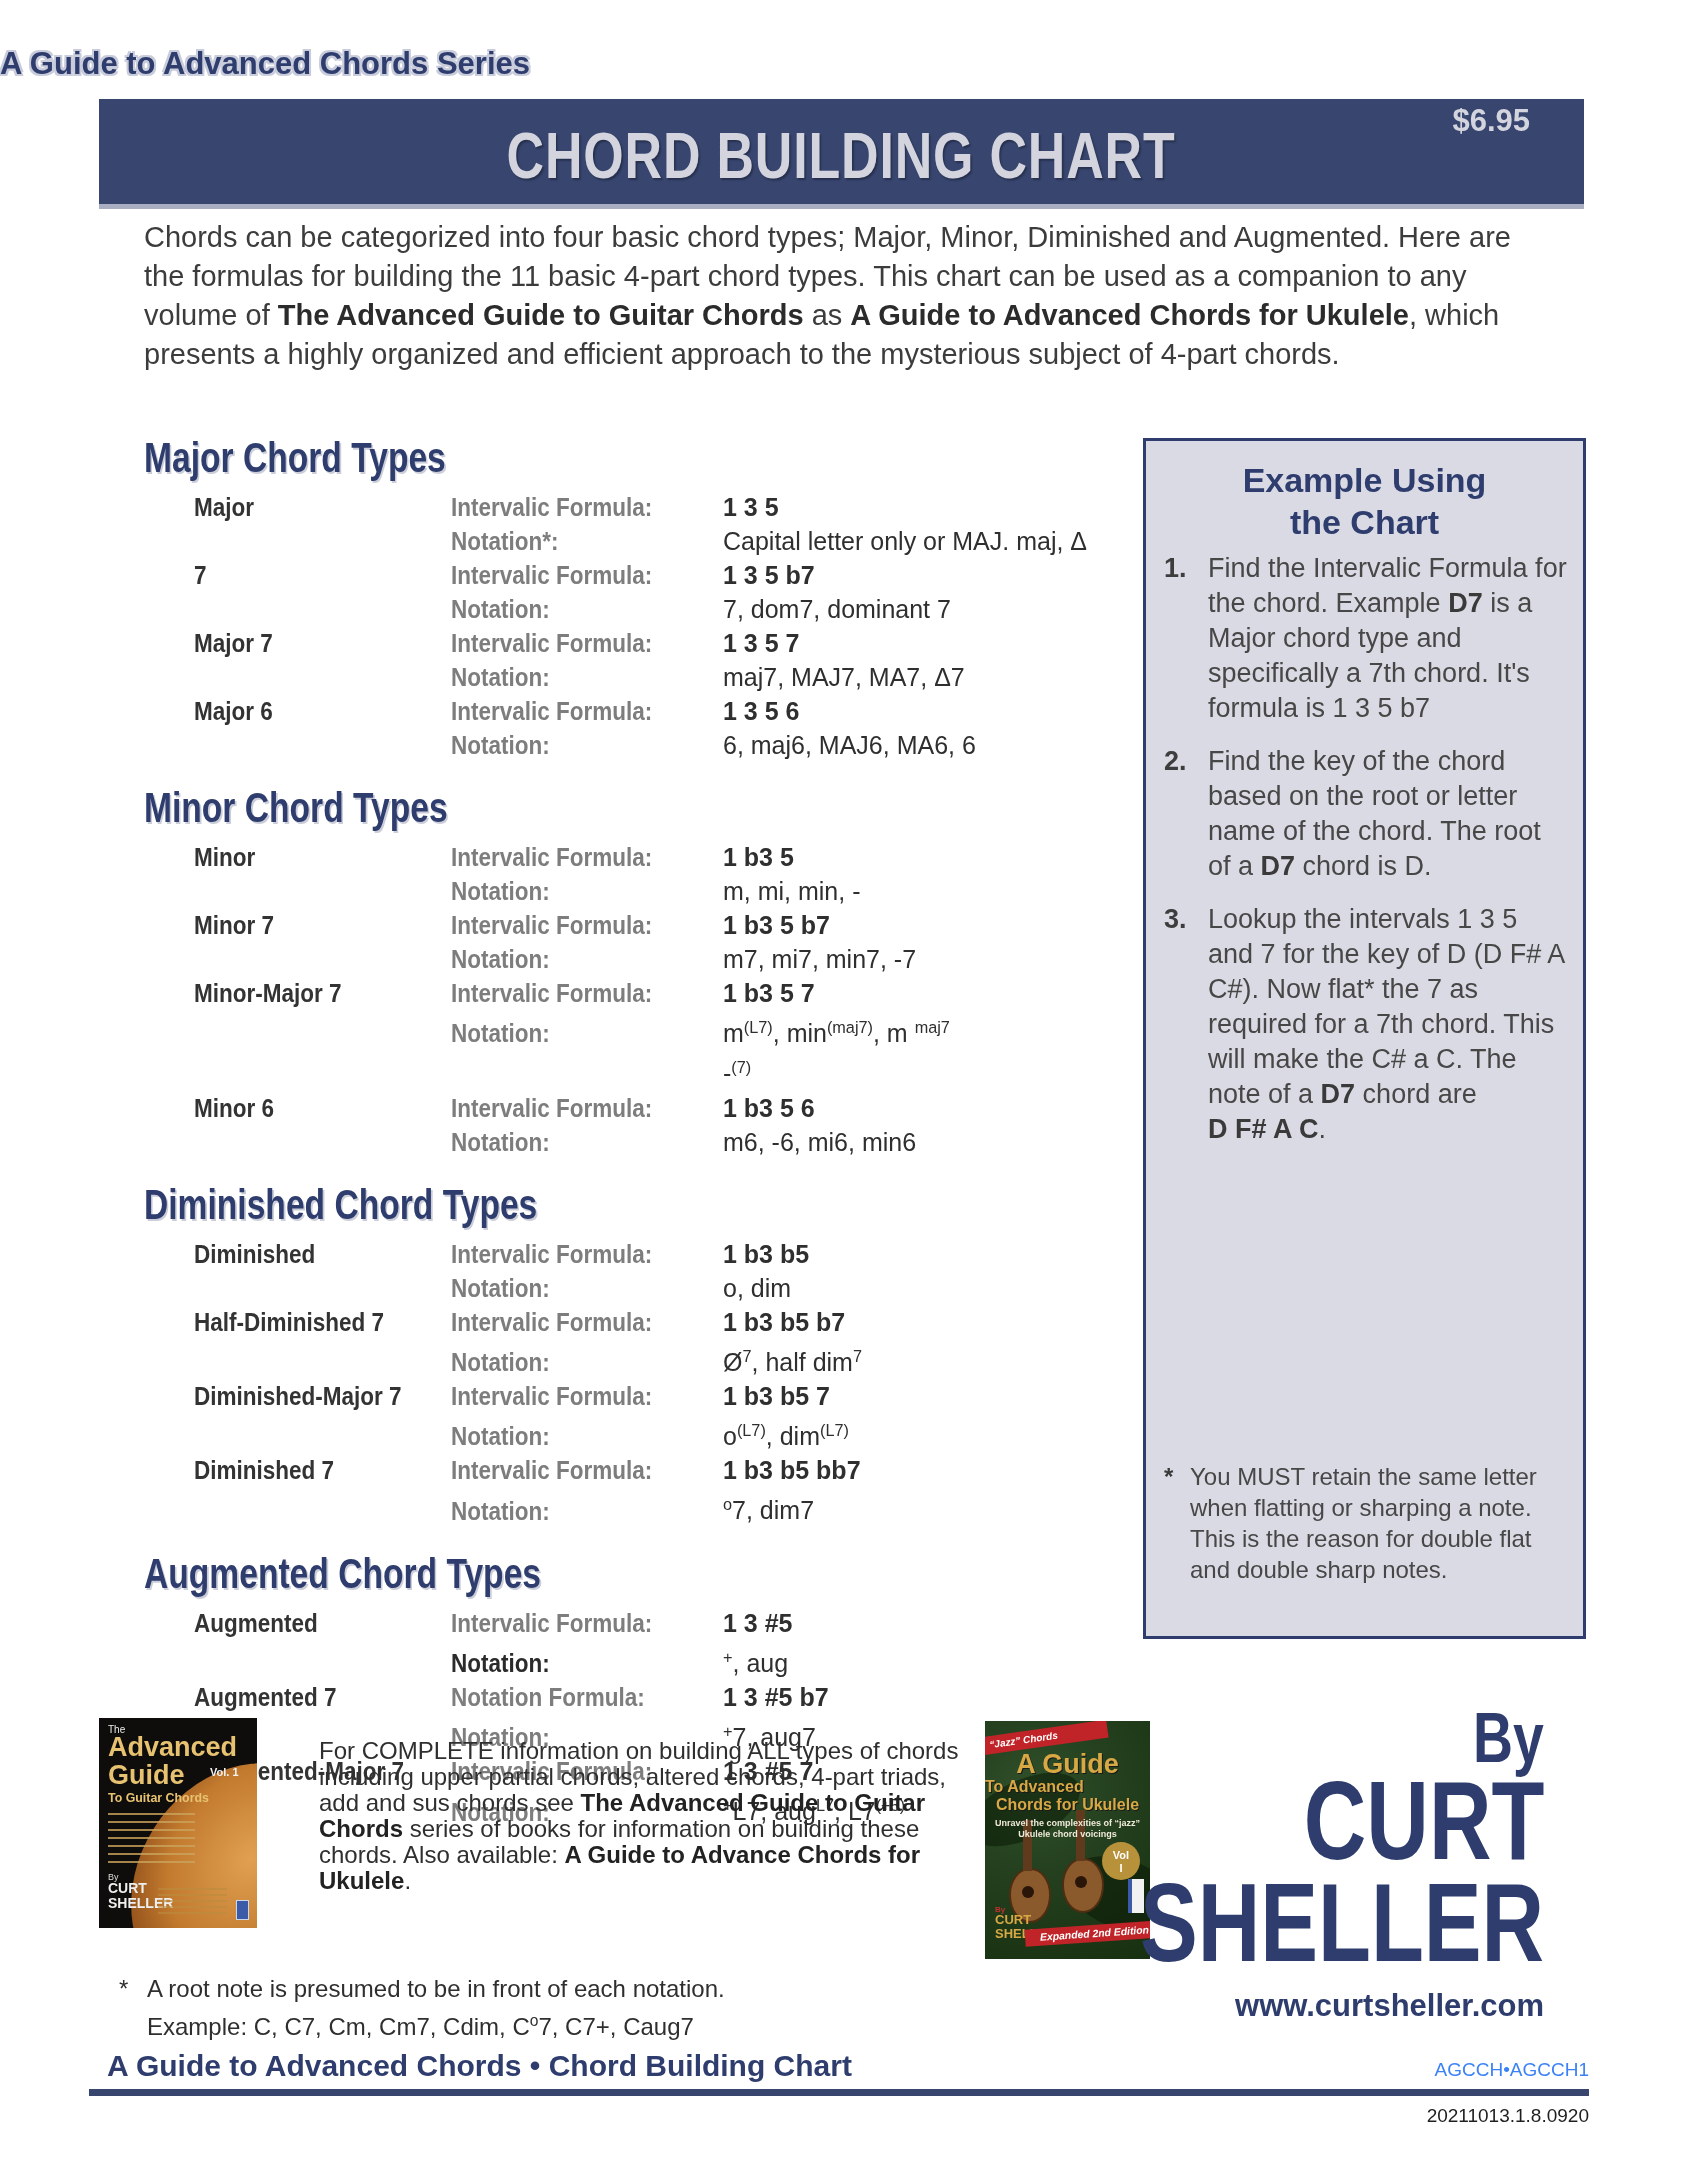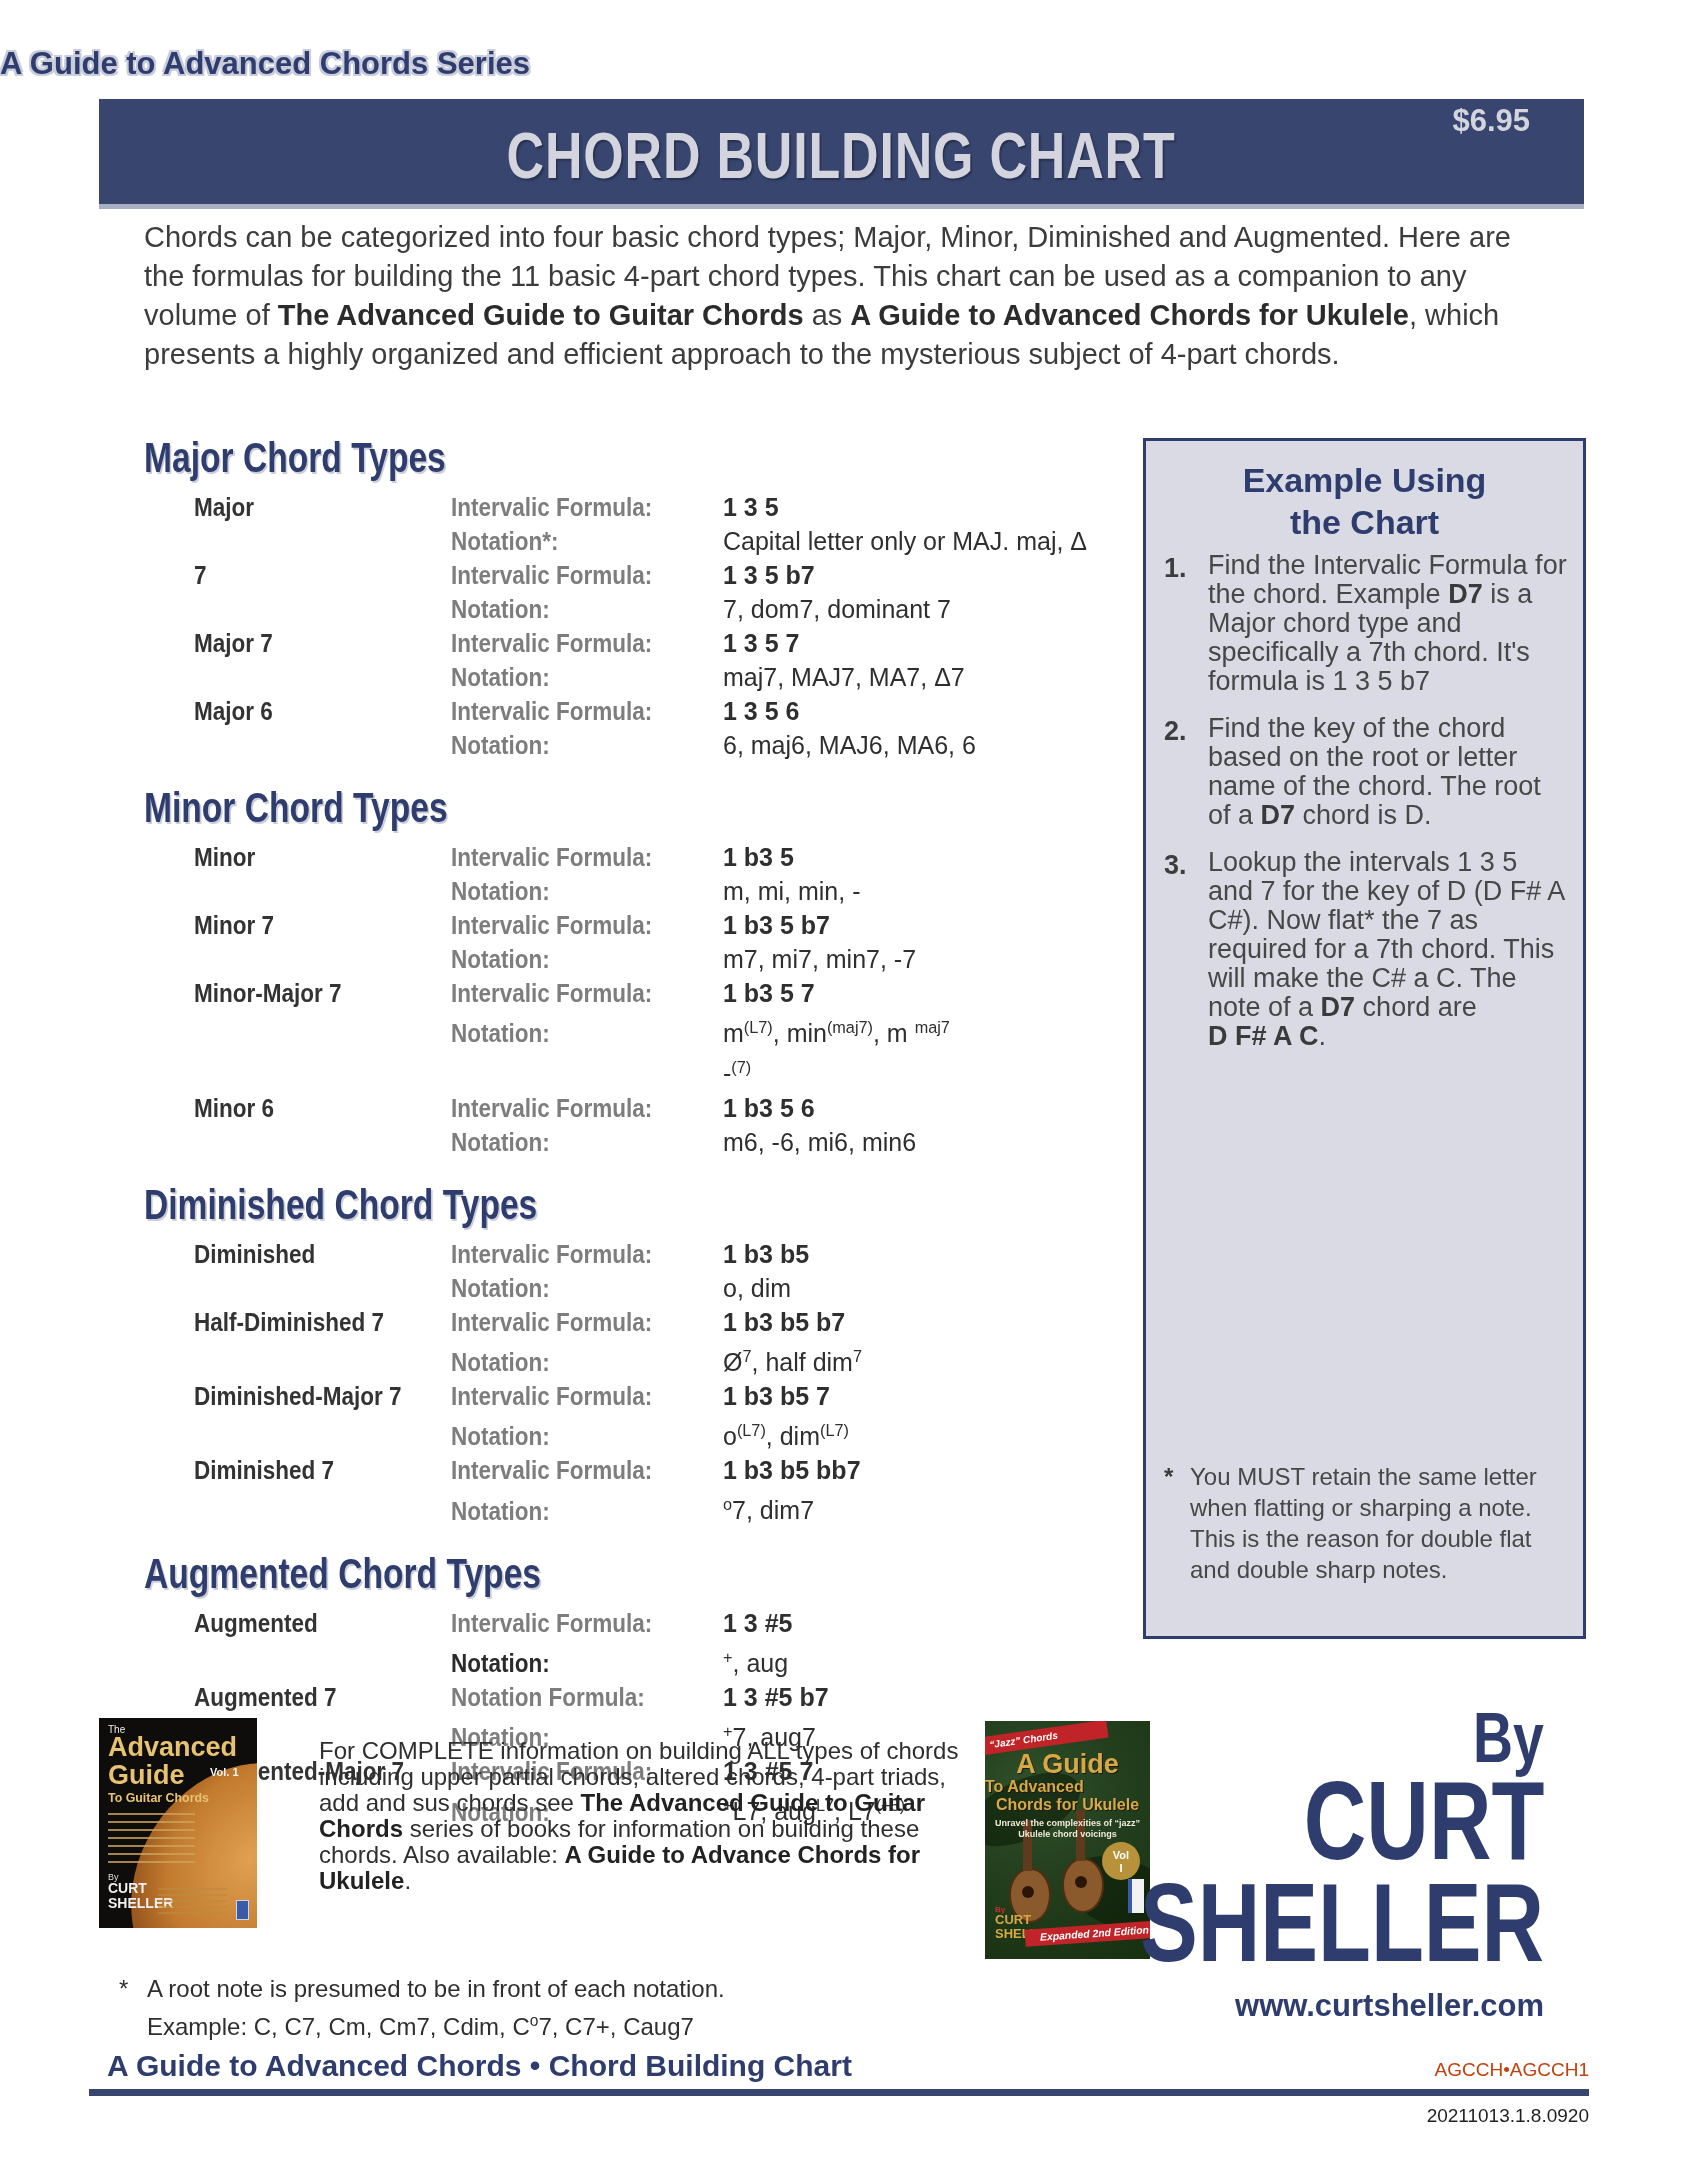--- a/index.html
+++ b/index.html
@@ -37,21 +37,21 @@
   .cell.value.formula{font-weight:bold;}
   .cell.value sup{font-size:0.65em;}
 
   
   .example-box{position:absolute;left:1143px;top:438px;width:443px;height:1201px;
     background:#d9dae3;border:3px solid #2e3d6d;box-sizing:border-box;}
   .box-title{margin:18px 10px 8px 10px;text-align:center;font-size:34px;line-height:42px;
     font-weight:bold;color:#2e3d6d;white-space:pre-line;}
   .box-item{display:grid;grid-template-columns:44px 1fr;margin:0 14px 18px 18px;}
   .box-num{font-size:27px;line-height:35px;font-weight:bold;color:#3d3d3d;}
-  .box-text{font-size:27px;line-height:29px;color:#474747;}
+  .box-text{font-size:27px;line-height:35px;color:#474747;}
   .box-text b{color:#3a3a3a;}
   .box-footnote{position:absolute;left:18px;top:1020px;width:396px;display:grid;grid-template-columns:26px 1fr;}
   .fn-star{font-size:24px;line-height:31px;font-weight:bold;color:#3a3a3a;}
   .fn-text{font-size:24px;line-height:31px;color:#474747;}
 
   
   .promo{position:absolute;left:319px;top:1738px;width:642px;font-size:24px;line-height:26px;color:#2f2f2f;}
   .promo b{color:#222;}
 
   .cover{position:absolute;overflow:hidden;box-sizing:border-box;}
@@ -113,21 +113,21 @@
 
   
   .rootnote{position:absolute;left:119px;top:1973px;width:851px;color:#2f2f2f;}
   .rn1{display:grid;grid-template-columns:28px 1fr;font-size:24px;line-height:32px;}
   .rn2{margin-left:28px;font-size:24px;line-height:32px;}
   .rn2 sup{font-size:0.65em;}
 
   
   .footer-title{position:absolute;left:107px;top:2049px;font-size:30px;font-weight:bold;color:#2e3d6d;}
   .footer-bar{position:absolute;left:89px;top:2089px;width:1500px;height:7px;background:#37456f;}
-  .footer-code{position:absolute;right:94px;top:2059px;font-size:19px;color:#c2410c;}
+  .footer-code{position:absolute;right:94px;top:2059px;font-size:19px;color:#3b82f6;}
   .footer-ver{position:absolute;right:94px;top:2105px;font-size:19px;color:#1f1f1f;}
 </style>
 </head>
 <body>
 
 <div class="page">
 
   <div class="series-title">A Guide to Advanced Chords Series</div>
 
   <div class="header-bar">

